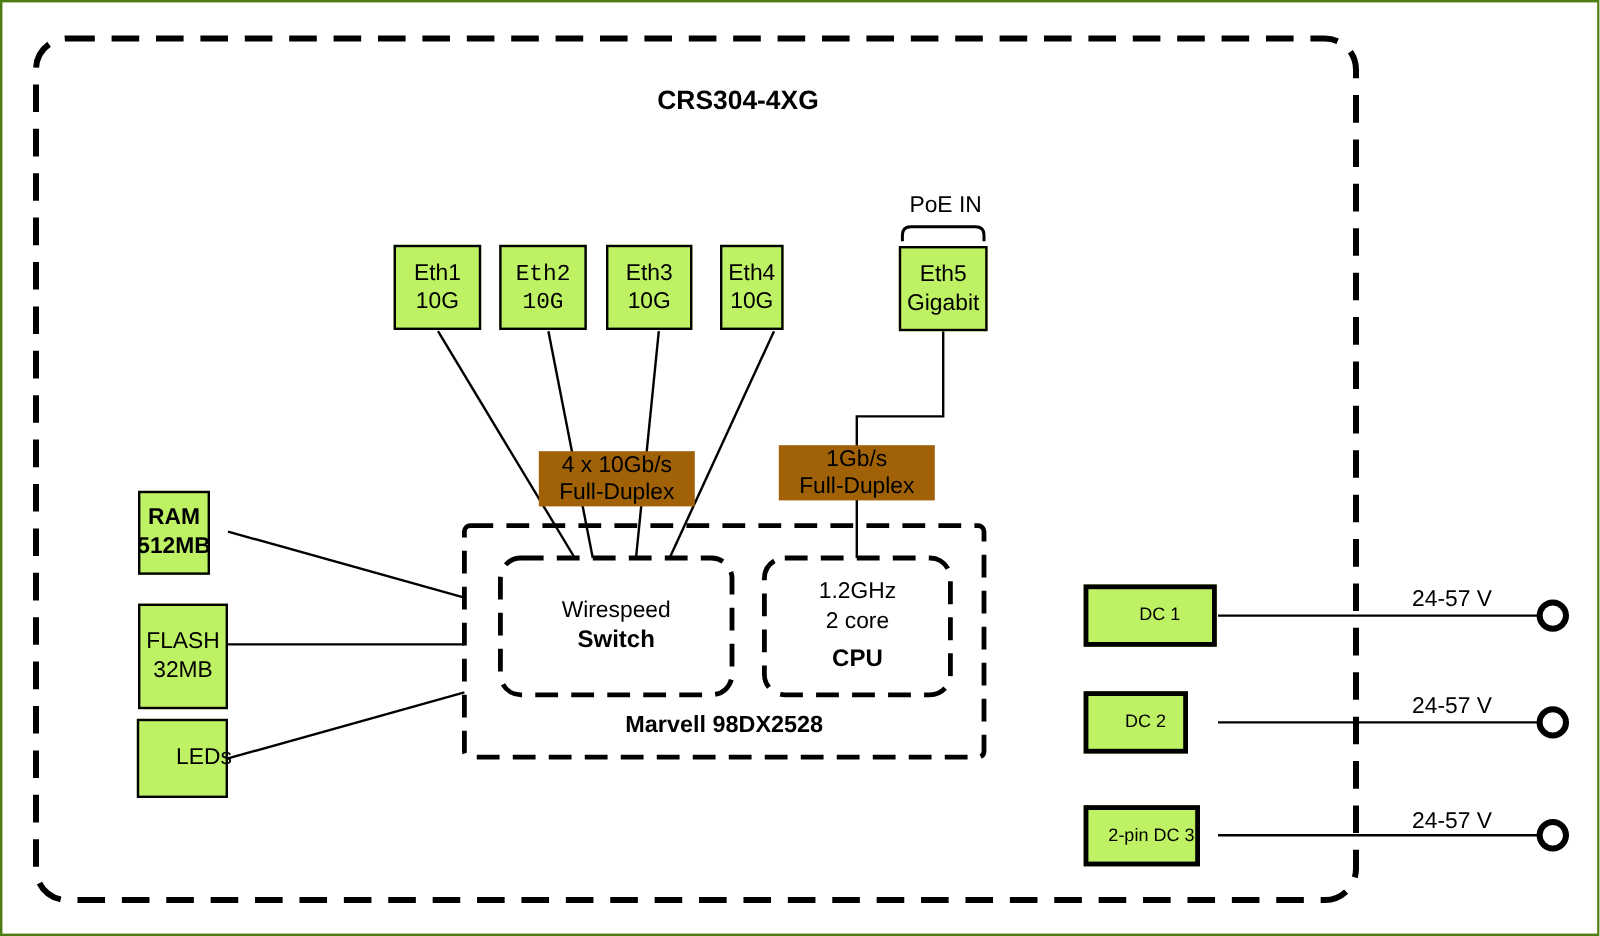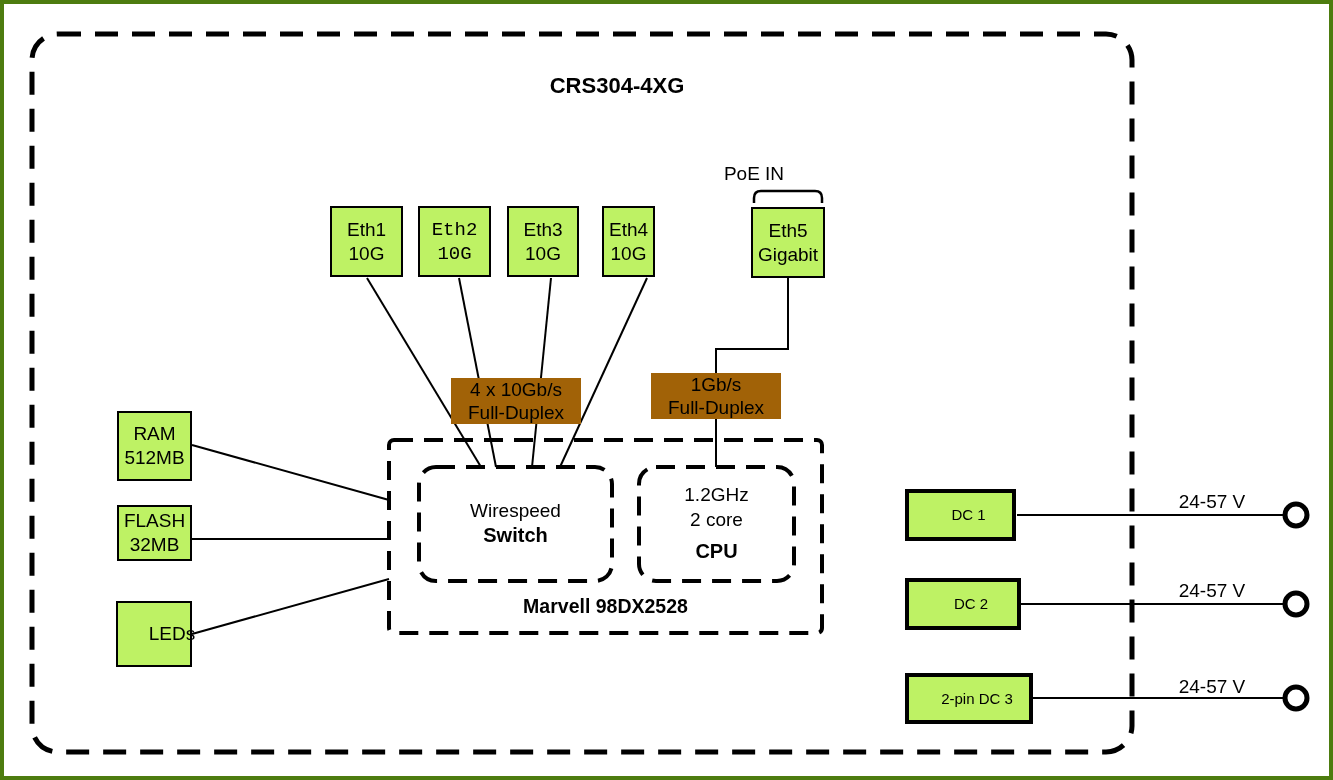--- a/index.html
+++ b/index.html
@@ -1,21 +1,21 @@
 <!DOCTYPE html>
 <html><head>
 <meta charset="utf-8">
 <style>
   html, body { margin: 0; padding: 0; background: #ffffff; }
   #canvas {
     position: relative;
     width: 1333px;
     height: 780px;
     background: #ffffff;
-    border: 4px solid #4d7c0f;
+    border: 2px solid #4d7c0f;
     box-sizing: border-box;
     font-family: "Liberation Sans", "DejaVu Sans", sans-serif;
     color: #000000;
     overflow: hidden;
   }
   #wires {
     position: absolute;
     left: 0; top: 0;
     width: 1333px;
     height: 780px;
@@ -111,21 +111,21 @@
     <line x1="1013" y1="511" x2="1281" y2="511" stroke="#000000" stroke-width="2"></line>
     <line x1="1013" y1="600" x2="1281" y2="600" stroke="#000000" stroke-width="2"></line>
     <line x1="1013" y1="694" x2="1281" y2="694" stroke="#000000" stroke-width="2"></line>
     <circle cx="1292" cy="511" r="11" fill="#ffffff" stroke="#000000" stroke-width="5"></circle>
     <circle cx="1292" cy="600" r="11" fill="#ffffff" stroke="#000000" stroke-width="5"></circle>
     <circle cx="1292" cy="694" r="11" fill="#ffffff" stroke="#000000" stroke-width="5"></circle>
   </svg>
 
   <div class="abs title" style="left:438px; top:67px; width:350px; height:30px;">CRS304-4XG</div>
 
-  <div class="abs floatlabel" style="left:700px; top:159px; width:100px; height:22px;">PoE IN</div>
+  <div class="abs floatlabel" style="left:736px; top:159px; width:100px; height:22px;">PoE IN</div>
 
   <div class="box" style="left:326px; top:202px; width:73px; height:71px;">
     <span>Eth1</span>
     <span>10G</span>
   </div>
   <div class="box" style="left:414px; top:202px; width:73px; height:71px;font-family:Liberation Mono, monospace;">
     <span>Eth2</span>
     <span>10G</span>
   </div>
   <div class="box" style="left:503px; top:202px; width:72px; height:71px;">
@@ -156,39 +156,39 @@
   </div>
 
   <div class="soc-inner-text" style="left:635px; top:462px; width:155px; height:114px;">
     <span>1.2GHz</span>
     <span>2 core</span>
     <span class="bold-line cpu-bold">CPU</span>
   </div>
 
   <div class="soc-name" style="left:451px; top:590px; width:301px;">Marvell 98DX2528</div>
 
-  <div class="box" style="left:113px; top:407px; width:75px; height:70px;">
+  <div class="box" style="left:113px; top:407px; width:60px; height:70px;font-weight:bold;">
     <span>RAM</span>
     <span>512MB</span>
   </div>
-  <div class="box" style="left:113px; top:501px; width:75px; height:56px;">
+  <div class="box" style="left:113px; top:501px; width:75px; height:88px;">
     <span>FLASH</span>
     <span>32MB</span>
   </div>
   <div class="box" style="left:112px; top:597px; width:76px; height:66px;padding-left:36px;">
     <span>LEDs</span>
   </div>
 
   <div class="box power" style="left:901px; top:485px; width:111px; height:52px;">
     <span>DC 1</span>
   </div>
-  <div class="box power" style="left:901px; top:574px; width:116px; height:52px;">
+  <div class="box power" style="left:901px; top:574px; width:87px; height:52px;">
     <span>DC 2</span>
   </div>
-  <div class="box power" style="left:901px; top:669px; width:128px; height:51px;">
+  <div class="box power" style="left:901px; top:669px; width:97px; height:51px;">
     <span>2-pin DC 3</span>
   </div>
 
   <div class="voltage" style="left:1158px; top:487px;">24-57 V</div>
   <div class="voltage" style="left:1158px; top:576px;">24-57 V</div>
   <div class="voltage" style="left:1158px; top:672px;">24-57 V</div>
 
 </div>
 
 </body></html>

